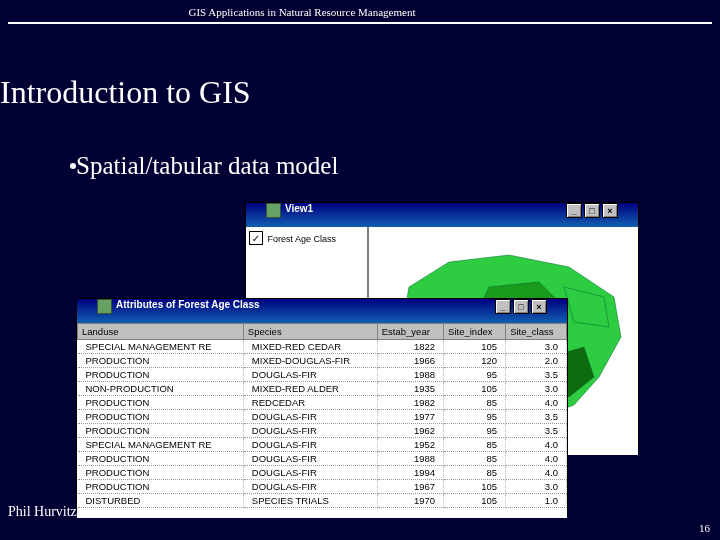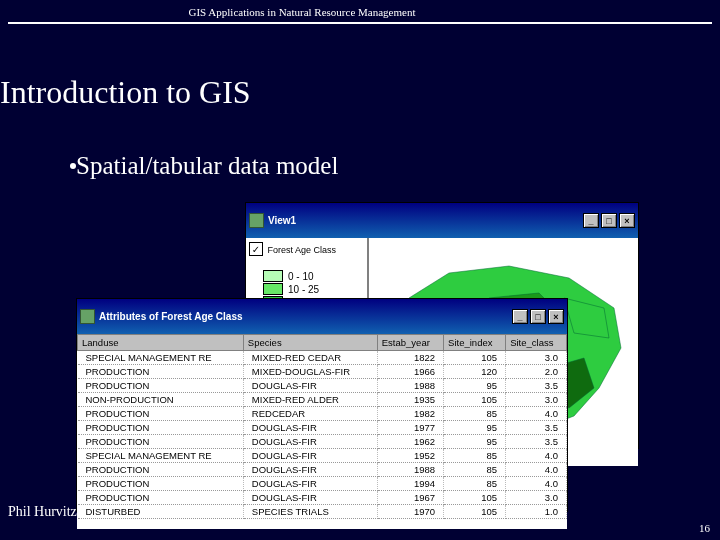--- a/index.html
+++ b/index.html
@@ -7,21 +7,21 @@
 .hdr{position:absolute;left:0;top:6px;width:604px;text-align:center;font-size:11px}
 .hr{position:absolute;left:8px;top:22px;width:704px;height:2px;background:#fff}
 .title{position:absolute;left:0;top:74px;width:581px;text-align:left;font-size:32px}
 .bullet{position:absolute;left:70px;top:152px;font-size:25px;display:flex;align-items:center;gap:0}
 .bullet .dot{width:6px;height:6px;border-radius:50%;background:#fff}
 .ftL{position:absolute;left:8px;bottom:20px;font-size:14px}
 .ftR{position:absolute;right:10px;bottom:6px;font-size:11px}
 
 
 .win{position:absolute;background:#c0c0c0;border:1px solid #000;font-family:Tahoma,Arial,sans-serif;font-size:10px;color:#000;box-shadow:inset -1px -1px #808080,inset 1px 1px #fff}
-.tb{height:35px;background:linear-gradient(#000080,#1060b0);color:#fff;display:flex;align-items:center;padding:0 3px;font-weight:bold;font-size:10px}
+.tb{height:24px;background:linear-gradient(#000080,#1060b0);color:#fff;display:flex;align-items:flex-start;padding:0 20px;font-weight:bold;font-size:10px}
 .tb .ico{width:13px;height:13px;background:#66a266;margin-right:4px;border:1px solid #335533}
 .tb .sp{flex:1}
 .tb .btn{width:14px;height:13px;background:#c0c0c0;border:1px solid #000;box-shadow:inset 1px 1px #fff,inset -1px -1px #808080;margin-left:2px;display:flex;align-items:center;justify-content:center;font-size:9px;font-weight:bold;color:#000;font-family:Arial}
 
 
 .view{left:245px;top:202px;width:392px;height:245px}
 .view .body{display:flex;height:calc(100% - 17px)}
 .legend{width:115px;border-right:2px solid #808080;padding:4px 3px;background:#fff}
 .legend .chk{width:12px;height:12px;background:#fff;border:1px solid #000;display:inline-flex;align-items:center;justify-content:center;font-size:10px;margin-right:2px}
 .legend .lgTitle{font-size:9px;margin-bottom:14px}
@@ -57,42 +57,20 @@
     <span class="btn">_</span>
     <span class="btn">□</span>
     <span class="btn">×</span>
   </div>
   <div class="body">
     <div class="legend">
       <div class="lgTitle">
         <span class="chk">✓</span>
         <span>Forest Age Class</span>
       </div>
-      <div id="legend-rows">
-          <div class="row">
-            <span class="sw" style="background: rgb(183, 252, 183);"></span>
-            <span>0 - 10</span>
-          </div>
-          <div class="row">
-            <span class="sw" style="background: rgb(102, 232, 102);"></span>
-            <span>10 - 25</span>
-          </div>
-          <div class="row">
-            <span class="sw" style="background: rgb(46, 204, 64);"></span>
-            <span>25 - 49</span>
-          </div>
-          <div class="row">
-            <span class="sw" style="background: rgb(26, 154, 26);"></span>
-            <span>50 - 111</span>
-          </div>
-          <div class="row">
-            <span class="sw" style="background: rgb(15, 107, 15);"></span>
-            <span>111 - 201</span>
-          </div>
-        </div>
     </div>
     <div class="map">
       <svg width="275" height="225" viewBox="0 0 275 225">
         <g stroke="#063" stroke-width="0.5">
           <path fill="#2ecc40" d="M40 60 L80 35 L140 28 L200 40 L245 70 L252 110 L230 150 L205 178 L160 195 L120 200 L90 192 L85 165 L60 150 L50 120 L34 95 Z"></path>
           <path fill="#1a9a1a" d="M120 60 L170 55 L195 80 L185 120 L150 140 L115 120 L108 85 Z"></path>
           <path fill="#66e866" d="M70 90 L100 80 L115 110 L95 135 L72 120 Z"></path>
           <path fill="#0f6b0f" d="M180 130 L215 120 L225 150 L200 170 L175 158 Z"></path>
           <path fill="#b7fcb7" d="M140 160 L175 155 L180 185 L150 192 L135 178 Z"></path>
           <path fill="#1a9a1a" d="M60 140 L90 135 L100 165 L80 180 L58 165 Z"></path>

